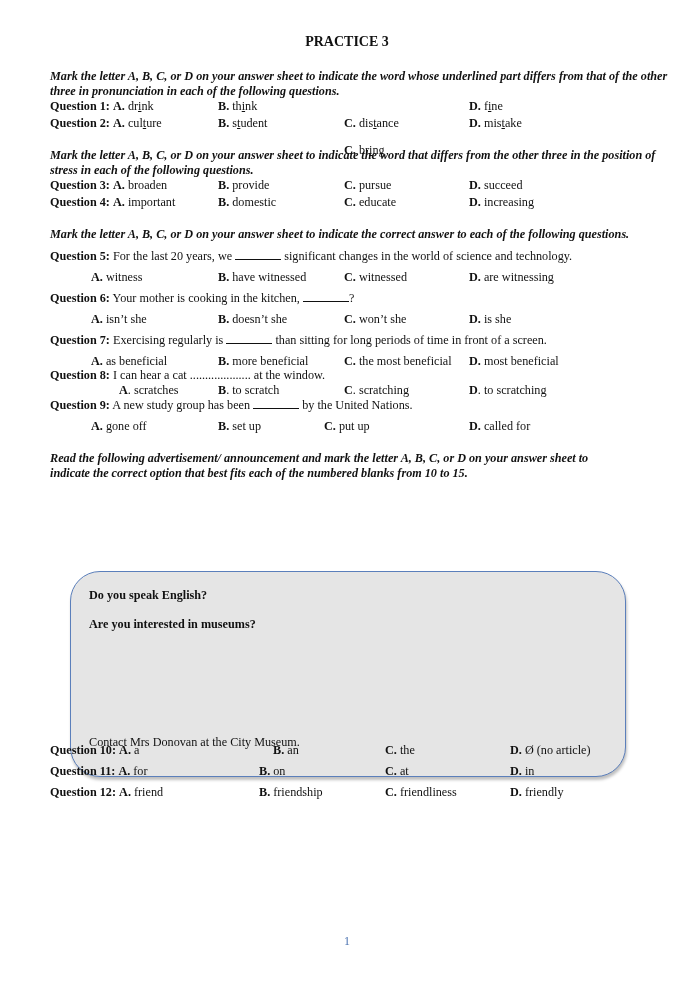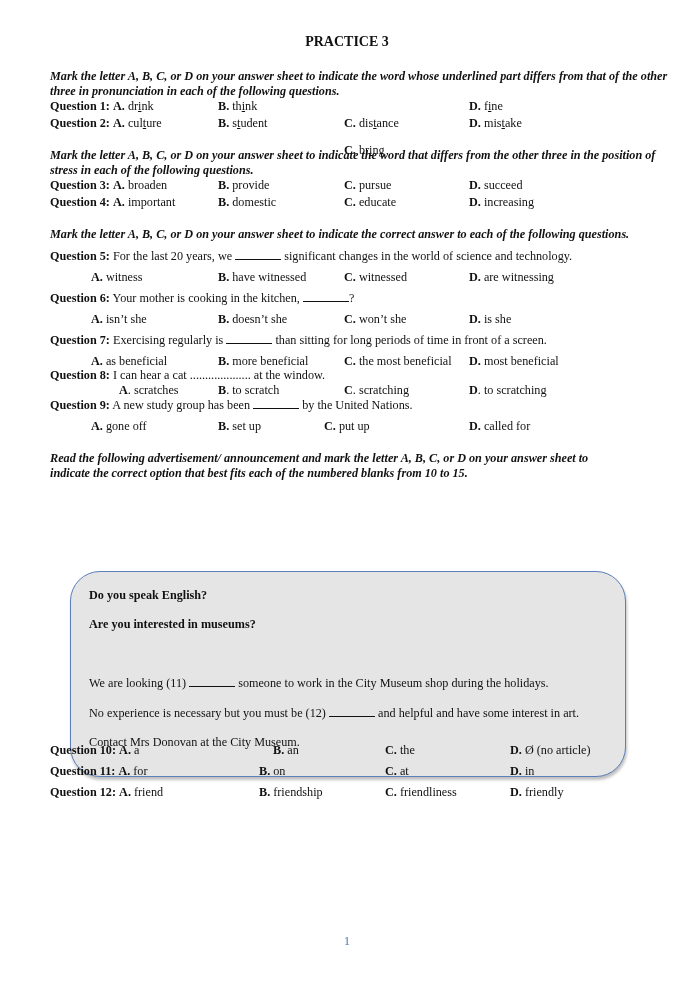--- a/index.html
+++ b/index.html
@@ -92,22 +92,20 @@
 <div class="abs" style="left:91px; top:419px;"><b>A.</b> <span>gone off</span></div>
 <div class="abs" style="left:218px; top:419px;"><b>B.</b> <span>set up</span></div>
 <div class="abs" style="left:324px; top:419px;"><b>C.</b> <span>put up</span></div>
 <div class="abs" style="left:469px; top:419px;"><b>D.</b> <span>called for</span></div>
 
 <div class="abs instr" style="top:451px; width:580px;">Read the following advertisement/ announcement and mark the letter A, B, C, or D on your answer sheet to indicate the correct option that best fits each of the numbered blanks from 10 to 15.</div>
 
 <div class="box">
   <div class="line bold" style="top:16px;">Do you speak English?</div>
   <div class="line bold" style="top:45px;">Are you interested in museums?</div>
-  <div class="line" style="top:104px;"><span>We are looking (11)</span> <span class="blank"></span> <span>someone to work in the City Museum shop during the holidays.</span></div>
-  <div class="line" style="top:134px;"><span>No experience is necessary but you must be (12)</span> <span class="blank"></span> <span>and helpful and have some interest in art.</span></div>
   <div class="line" style="top:163px;">Contact Mrs Donovan at the City Museum.</div>
 </div>
 
 <div class="abs" style="left:50px; top:743px;"><span class="qlabel">Question 10:</span> <b>A.</b> <span>a</span></div>
 <div class="abs" style="left:273px; top:743px;font-family:Liberation Serif, serif;"><b>B.</b> <span>an</span></div>
 <div class="abs" style="left:385px; top:743px;"><b>C.</b> <span>the</span></div>
 <div class="abs" style="left:510px; top:743px;"><b>D.</b> <span>Ø (no article)</span></div>
 
 <div class="abs" style="left:50px; top:764px;"><span class="qlabel">Question 11:</span> <b>A.</b> <span>for</span></div>
 <div class="abs" style="left:259px; top:764px;"><b>B.</b> <span>on</span></div>

